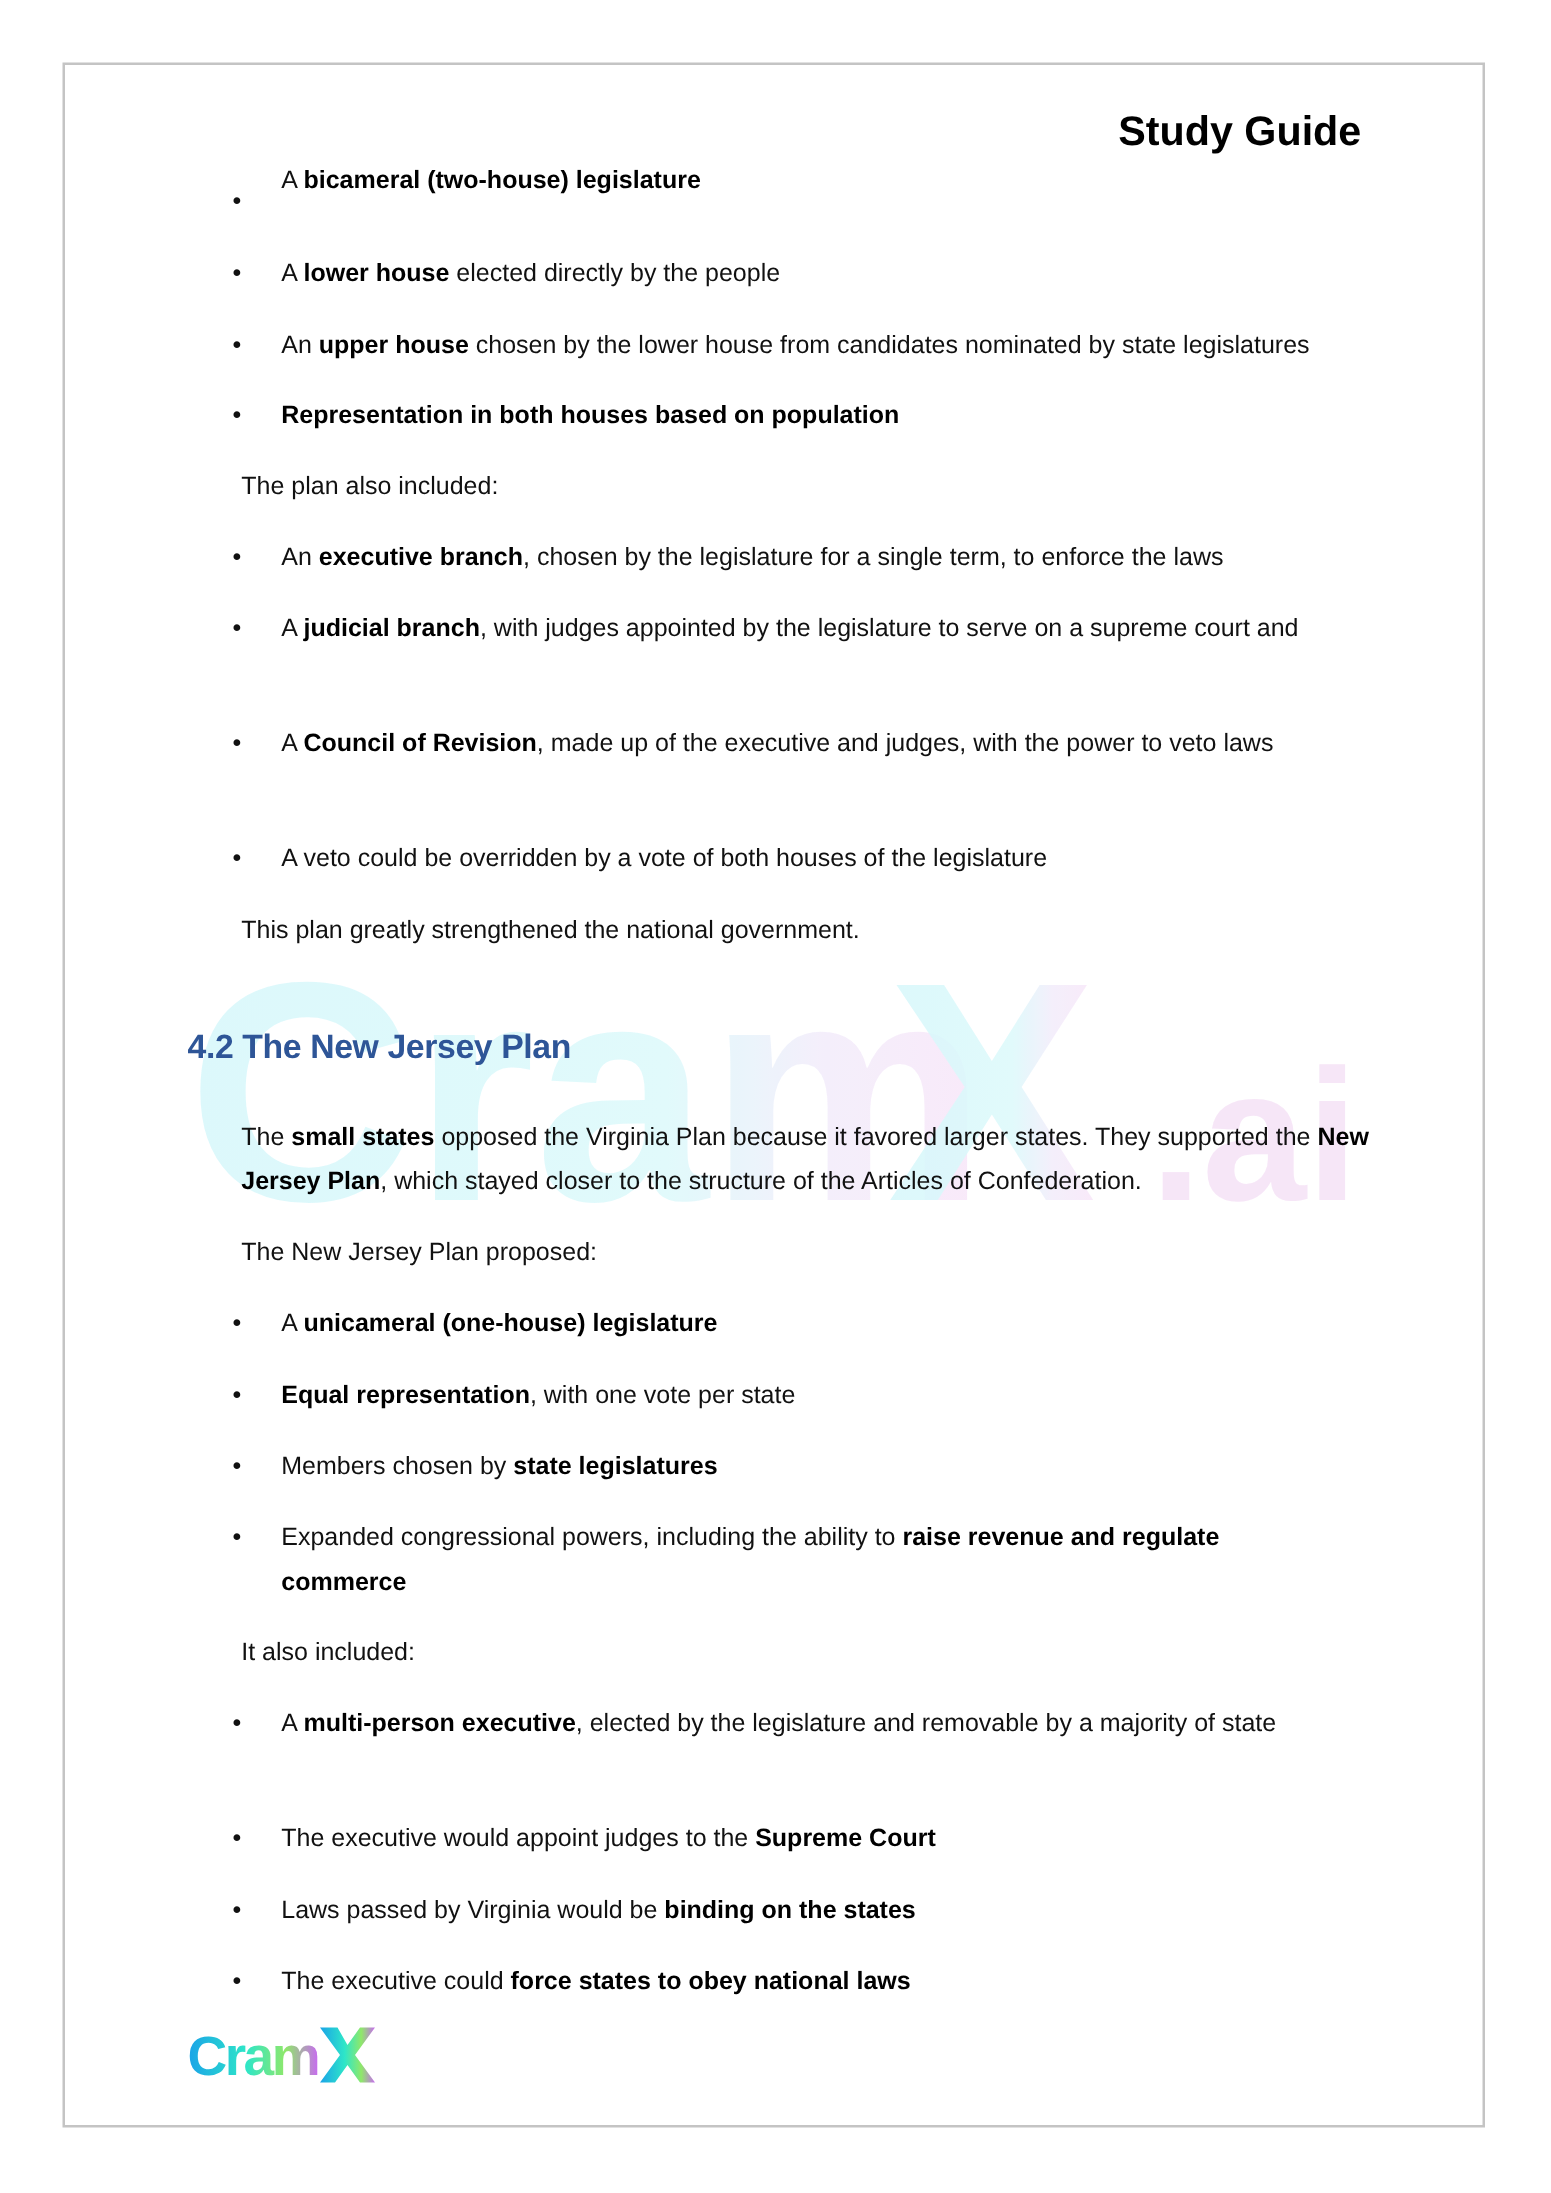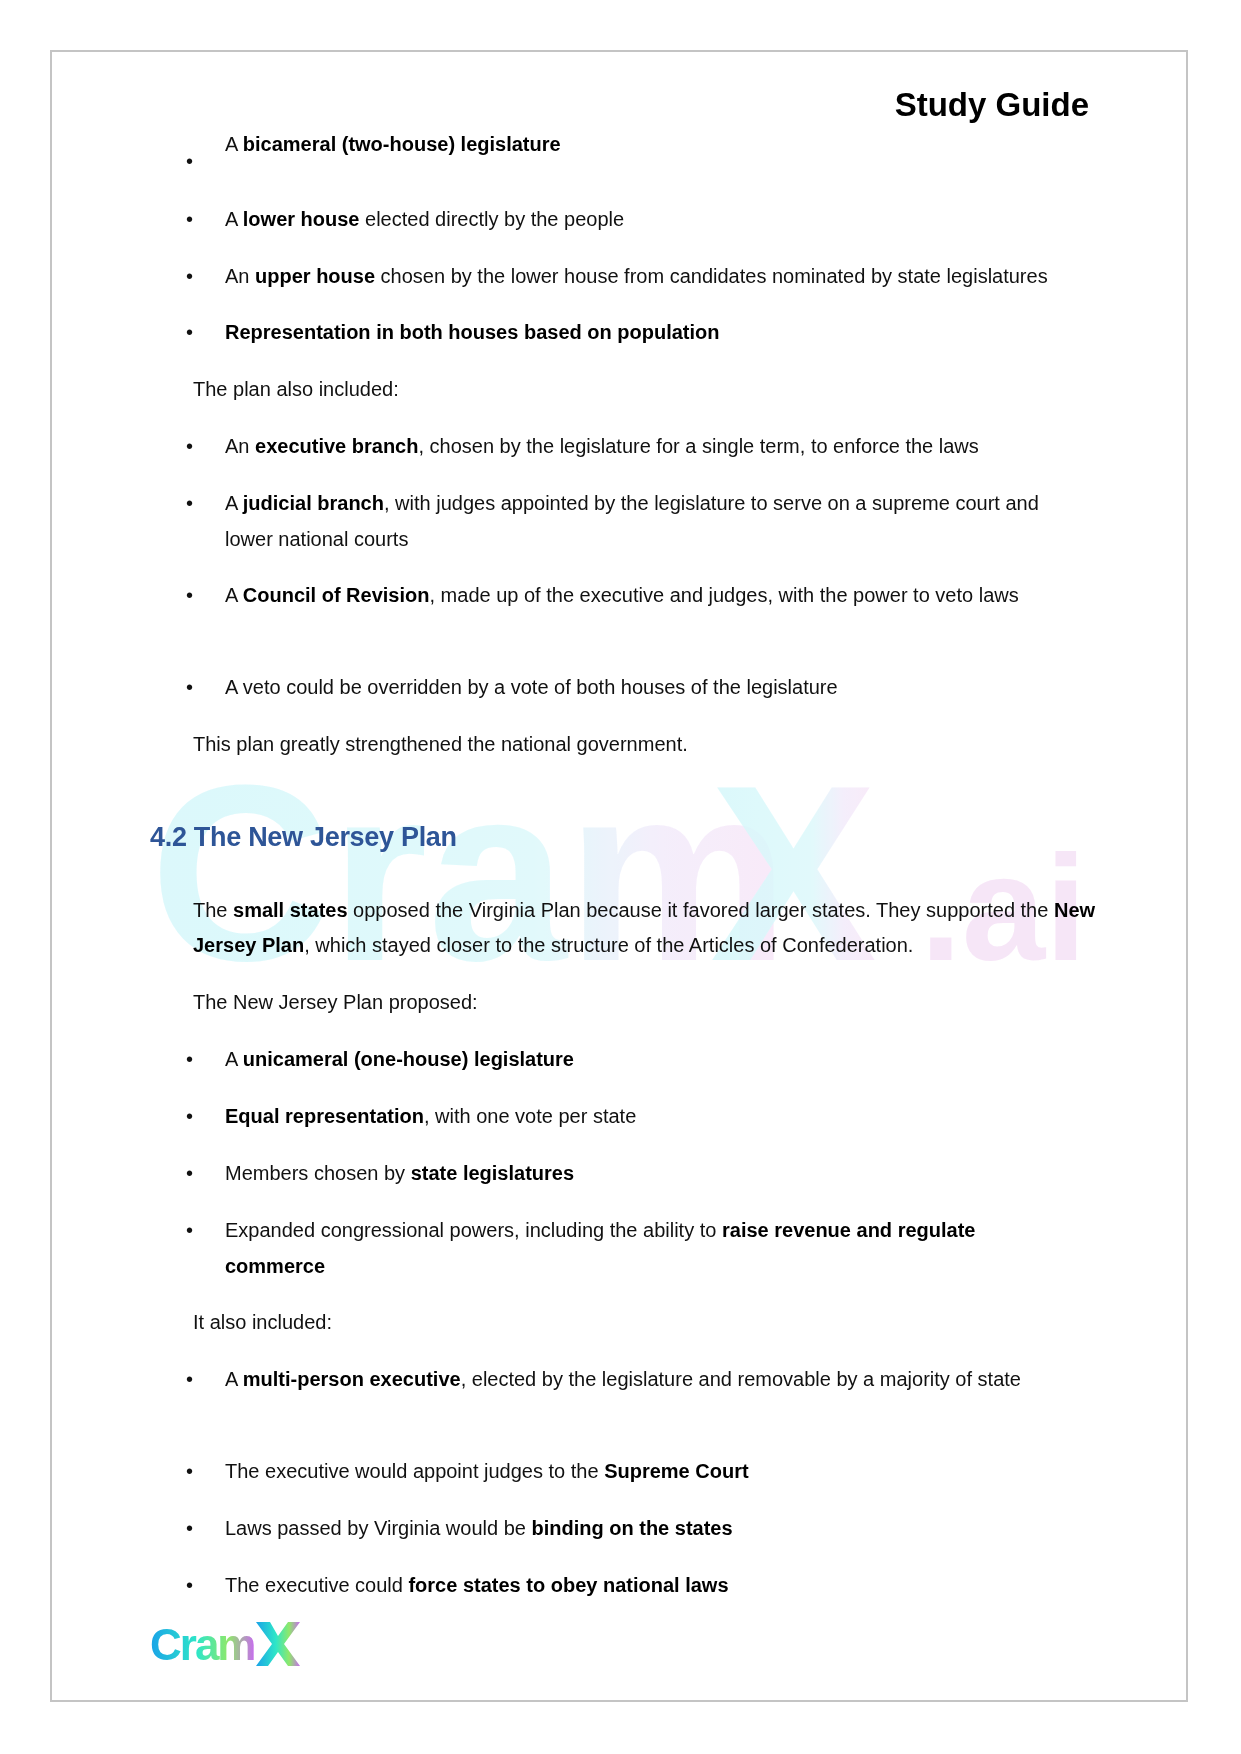--- a/index.html
+++ b/index.html
@@ -53,21 +53,21 @@
   <div class="item" style="top:314px"><span></span><b>Representation in both houses based on population</b><span></span></div>
 </div>
 
 <div class="line" style="top:371px">The plan also included:</div>
 
 <div>
   <div class="bul" style="top:428px">•</div>
   <div class="item" style="top:428px"><span>An </span><b>executive branch</b><span>, chosen by the legislature for a single term, to enforce the laws</span></div>
 
   <div class="bul" style="top:485px">•</div>
-  <div class="item" style="top:485px"><span>A </span><b>judicial branch</b><span>, with judges appointed by the legislature to serve on a supreme court and</span><span class="l2">lower national courts</span></div>
+  <div class="item" style="top:485px"><span>A </span><b>judicial branch</b><span>, with judges appointed by the legislature to serve on a supreme court and</span></div>
 
   <div class="bul" style="top:577px">•</div>
   <div class="item" style="top:577px"><span>A </span><b>Council of Revision</b><span>, made up of the executive and judges, with the power to veto laws</span></div>
 
   <div class="bul" style="top:669px">•</div>
   <div class="item" style="top:669px"><span>A veto could be overridden by a vote of both houses of the legislature</span></div>
 </div>
 
 <div class="line" style="top:726px">This plan greatly strengthened the national government.</div>
 

